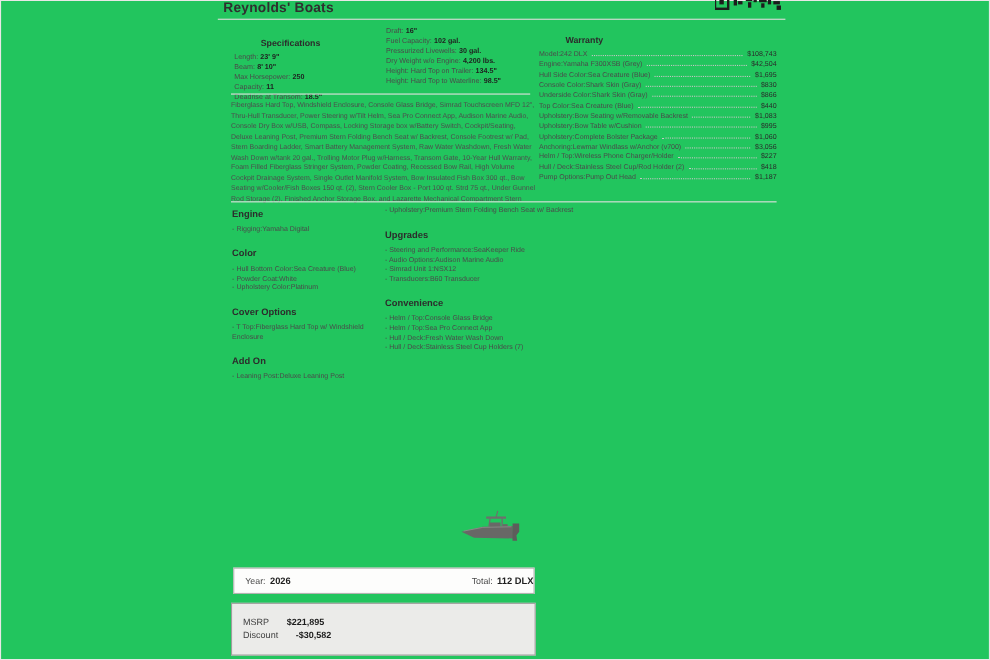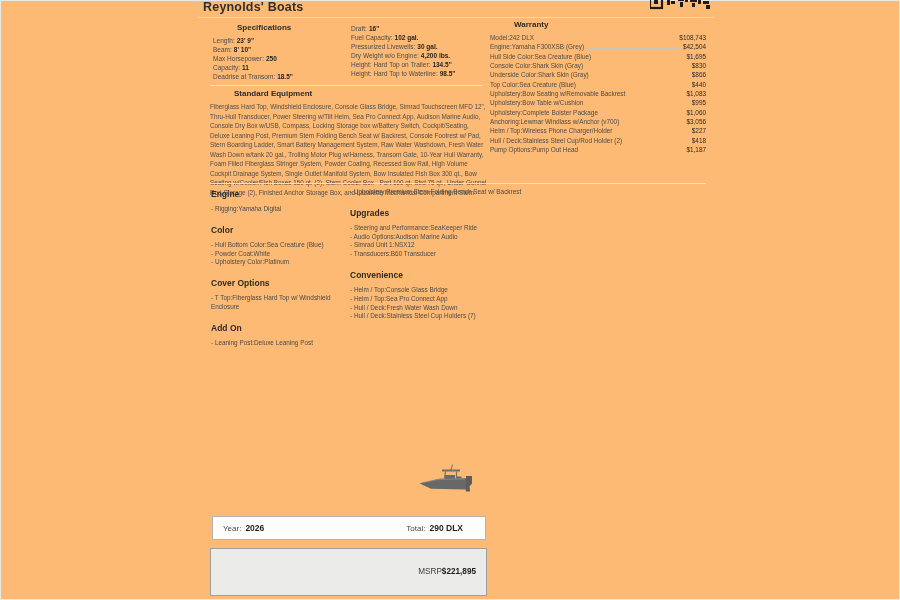--- a/index.html
+++ b/index.html
@@ -1,22 +1,22 @@
 <!DOCTYPE html>
 <html><head>
 <meta charset="utf-8">
 <style>
   html,body{margin:0;padding:0;background:#e9e9e7;}
-  .page{position:relative;width:900px;height:600px;background:#fdba74;overflow:hidden;
+  .page{position:relative;width:900px;height:600px;background:#22c55e;overflow:hidden;
         font-family:"Liberation Sans",sans-serif;color:#3a3a3a;box-shadow:inset 0 0 0 1px #e8e8e6;}
   .doc{position:absolute;left:198px;top:0;width:516px;height:600px;}
   .title{position:absolute;left:5px;top:0px;font-size:12.5px;font-weight:700;color:#2f2f2f;letter-spacing:.2px;}
   .qr{position:absolute;right:2px;top:-4px;}
   .rule{position:absolute;left:0;top:17px;width:516px;border-top:1px solid #dcdcda;}
-  h2{font-size:8px;font-weight:700;color:#2c2c2c;margin:0 0 4px 0;padding-left:24px;}
+  h2{font-size:8px;font-weight:700;color:#2c2c2c;margin:12px 0 4px 0;padding-left:24px;}
   h3{font-size:8.5px;font-weight:700;color:#2c2c2c;margin:11px 0 6px 0;}
   h3:first-child{margin-top:0;}
   .col{position:absolute;}
   .spec1{left:15px;top:23px;width:135px;}
   .spec2{left:153px;top:24px;width:142px;}
   .optcol{left:292px;top:20px;width:216px;}
   .kv{font-size:6.5px;line-height:9px;color:#4a4a4a;white-space:nowrap;}
   .kv b{color:#1f1f1f;margin-left:2px;}
   .opt-row{display:flex;align-items:baseline;font-size:6.4px;line-height:9.35px;color:#4a4a4a;white-space:nowrap;}
   .opt-dots{flex:1;border-bottom:1px dotted #c6c6c4;margin:0 4px 2px 4px;min-width:8px;}
@@ -25,25 +25,25 @@
   .div2{position:absolute;left:12px;top:183px;width:496px;border-top:1px solid #e2e2e0;}
   .se{position:absolute;left:12px;top:89px;width:278px;}
   .se p{margin:2px 0 0 0;font-size:6.35px;line-height:9.55px;color:#4d4d4d;text-align:left;}
   .lists-left{left:13px;top:189px;width:132px;}
   .lists-right{left:152px;top:188px;width:176px;}
   .item{font-size:6.4px;line-height:8.8px;color:#4a4a4a;}
   .cont{margin-bottom:2px;}
   .boat{position:absolute;left:220px;top:463px;width:66px;height:34px;}
   .ymbox{position:absolute;left:14px;top:516px;width:274px;height:24px;border:1px solid #b3b3b1;
          background:#fdfdfc;display:flex;align-items:center;justify-content:space-between;
-         padding:0 22px 0 10px;box-sizing:border-box;font-size:8px;color:#4a4a4a;}
+         padding:0 0 0 10px;box-sizing:border-box;font-size:8px;color:#4a4a4a;}
   .ymbox b{font-size:8.5px;color:#1f1f1f;margin-left:4px;}
   .pricebox{position:absolute;left:12px;top:548px;width:277px;height:48px;border:1px solid #9e9e9c;
             background:#ebebe9;box-sizing:border-box;padding:4px 10px;display:flex;flex-direction:column;justify-content:space-around;}
-  .prow{display:flex;justify-content:flex-end;font-size:8.2px;color:#3d3d3d;line-height:12px;}
+  .prow{display:flex;justify-content:flex-start;font-size:8.2px;color:#3d3d3d;line-height:12px;gap:16px;}
   .prow b{color:#1c1c1c;}
 </style>
 </head>
 <body>
 
 <div class="page">
   <div class="doc">
 
     <div class="title">Reynolds' Boats</div>
 
@@ -182,21 +182,20 @@
             <span>Pump Options:Pump Out Head</span>
             <span class="opt-dots"></span>
             <span class="opt-price">$1,187</span>
           </div>
         </div>
     </div>
 
     <div class="div1"></div>
 
     <div class="se">
-      <h2>Standard Equipment</h2>
       <p>Fiberglass Hard Top, Windshield Enclosure, Console Glass Bridge, Simrad Touchscreen MFD 12", Thru-Hull Transducer, Power Steering w/Tilt Helm, Sea Pro Connect App, Audison Marine Audio, Console Dry Box w/USB, Compass, Locking Storage box w/Battery Switch, Cockpit/Seating, Deluxe Leaning Post, Premium Stern Folding Bench Seat w/ Backrest, Console Footrest w/ Pad, Stern Boarding Ladder, Smart Battery Management System, Raw Water Washdown, Fresh Water Wash Down w/tank 20 gal., Trolling Motor Plug w/Harness, Transom Gate, 10-Year Hull Warranty, Foam Filled Fiberglass Stringer System, Powder Coating, Recessed Bow Rail, High Volume Cockpit Drainage System, Single Outlet Manifold System, Bow Insulated Fish Box 300 qt., Bow Seating w/Cooler/Fish Boxes 150 qt. (2), Stern Cooler Box - Port 100 qt. Strd 75 qt., Under Gunnel Rod Storage (2), Finished Anchor Storage Box, and Lazarette Mechanical Compartment Stern</p>
     </div>
 
     <div class="div2"></div>
 
     <div class="col lists-right">
       <div class="cont">
           <div class="item">- Upholstery:Premium Stern Folding Bench Seat w/ Backrest</div>
         </div>
 
@@ -255,30 +254,34 @@
         <path d="M3.5 19.8 L21 16.4 L47 15.9" stroke="#8d8d8b" stroke-width="0.8" fill="none"></path>
         <path d="M48 13 h6 v7.5 l-2.5 3 l0.6 5 h-4.2 z" fill="#5d5d5b"></path>
       </svg>
     </div>
 
     <div class="ymbox">
       <span>
         <span>Year:</span><b>2026</b>
       </span>
       <span>
-        <span>Total:</span><b>290 DLX</b>
+        <span>Total:</span><b>112 DLX</b>
       </span>
     </div>
 
     <div class="pricebox">
       <div>
 
           <div class="prow">
             <span>MSRP</span>
             <b>$221,895</b>
           </div>
 
+          <div class="prow">
+            <span>Discount</span>
+            <b>-$30,582</b>
+          </div>
 
         </div>
     </div>
 
   </div>
 </div>
 
 </body></html>

